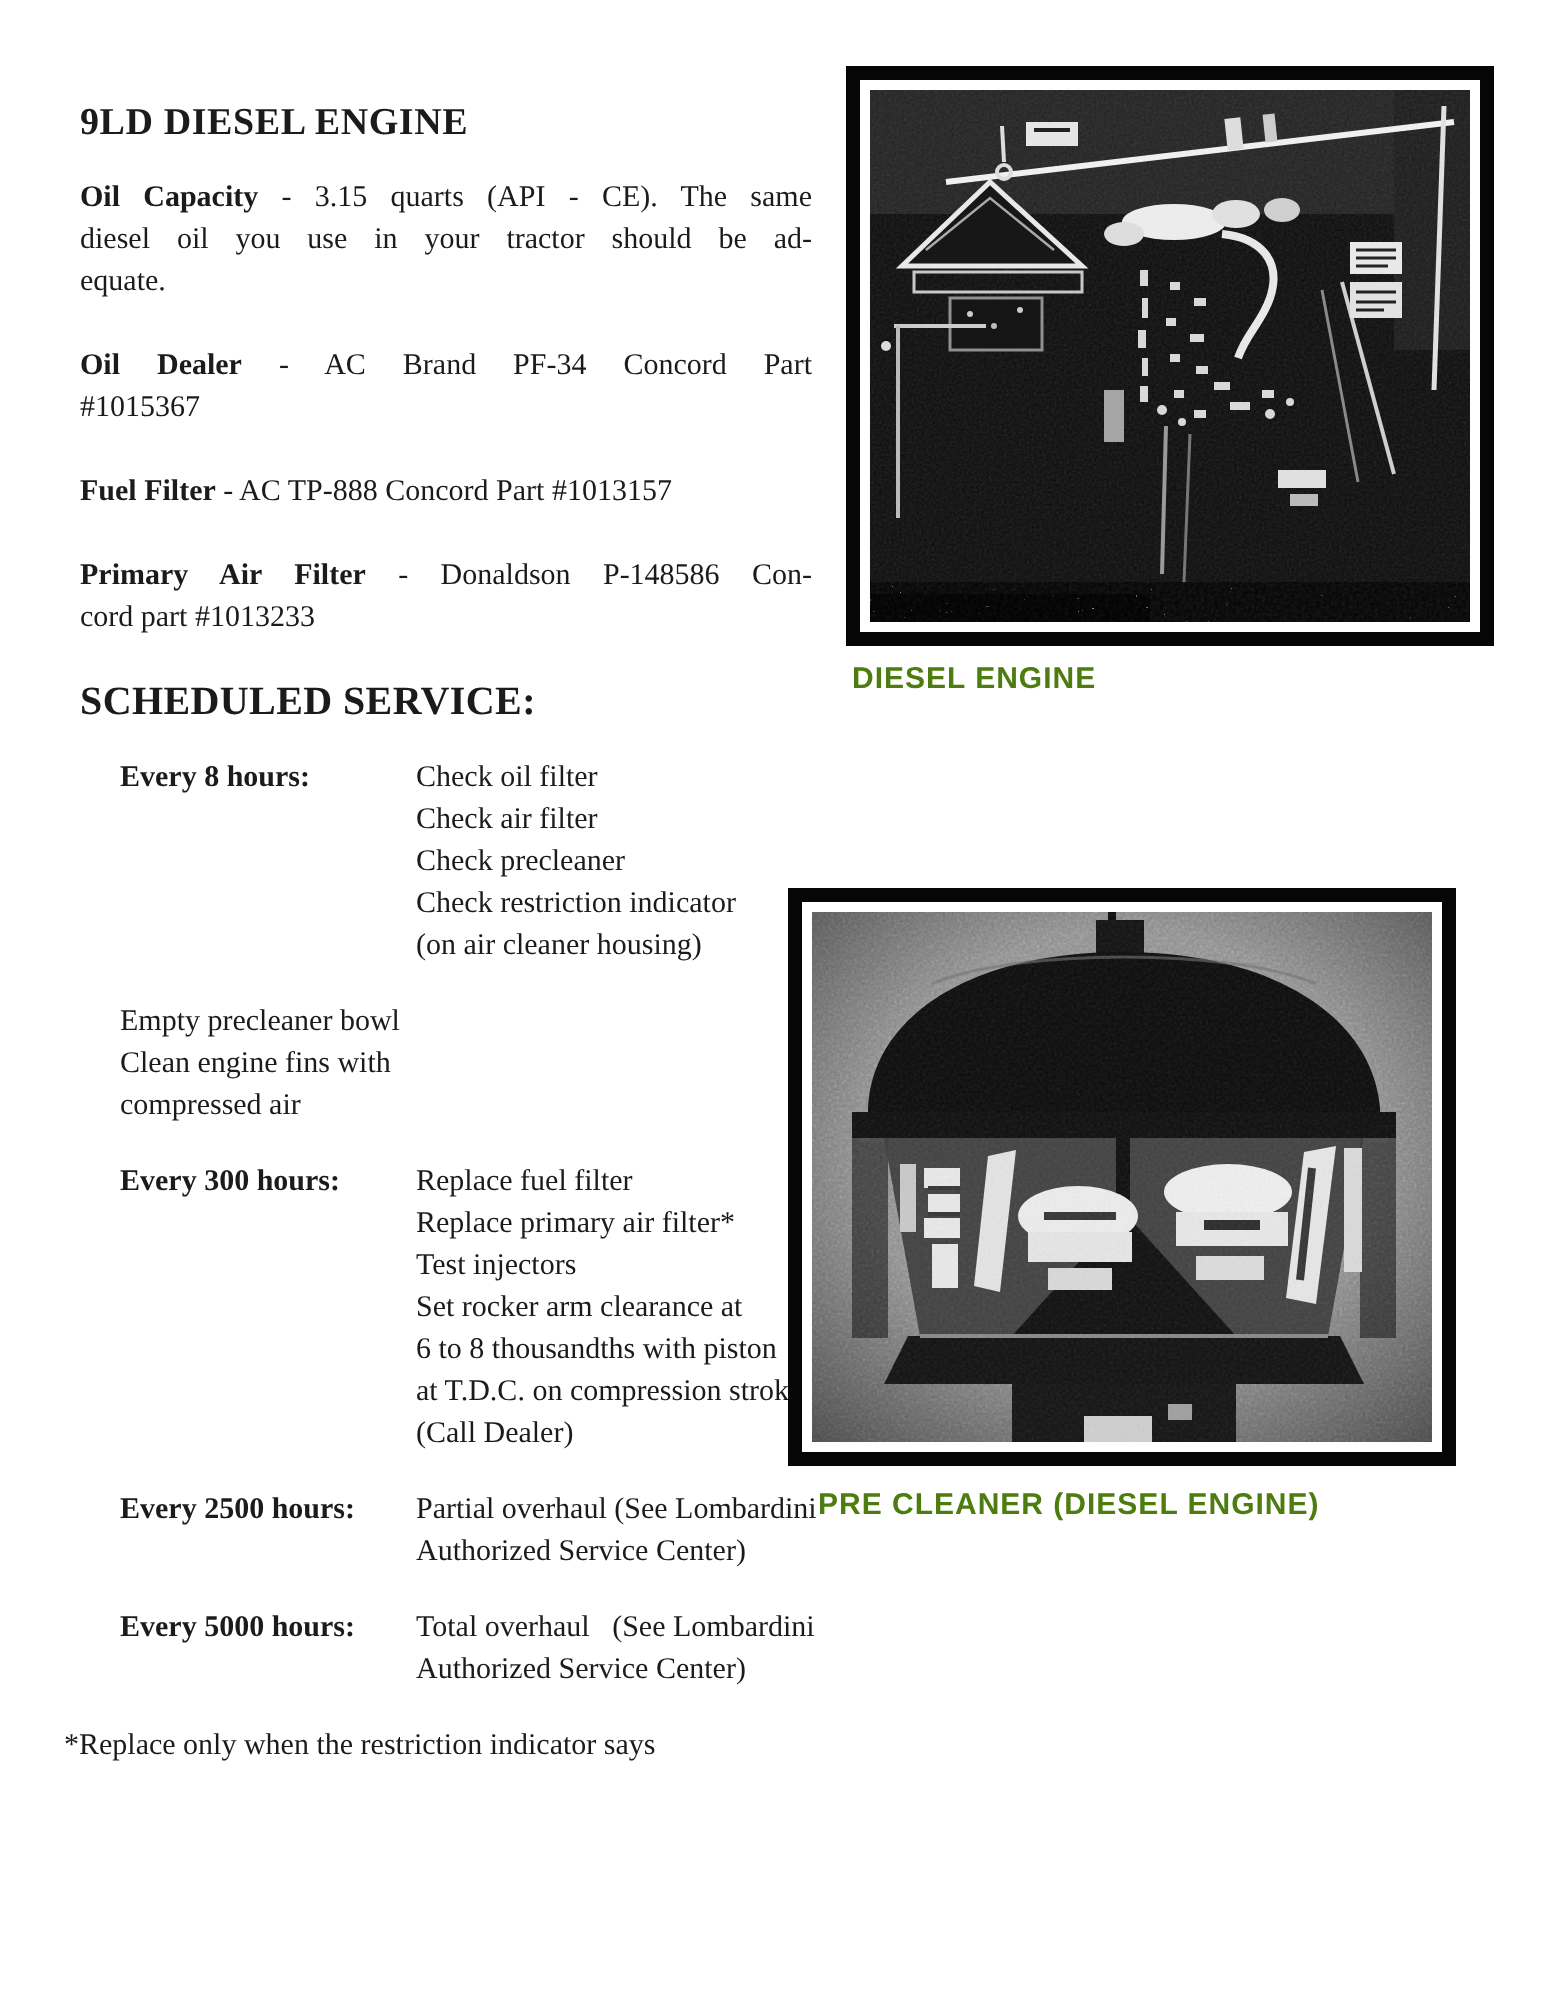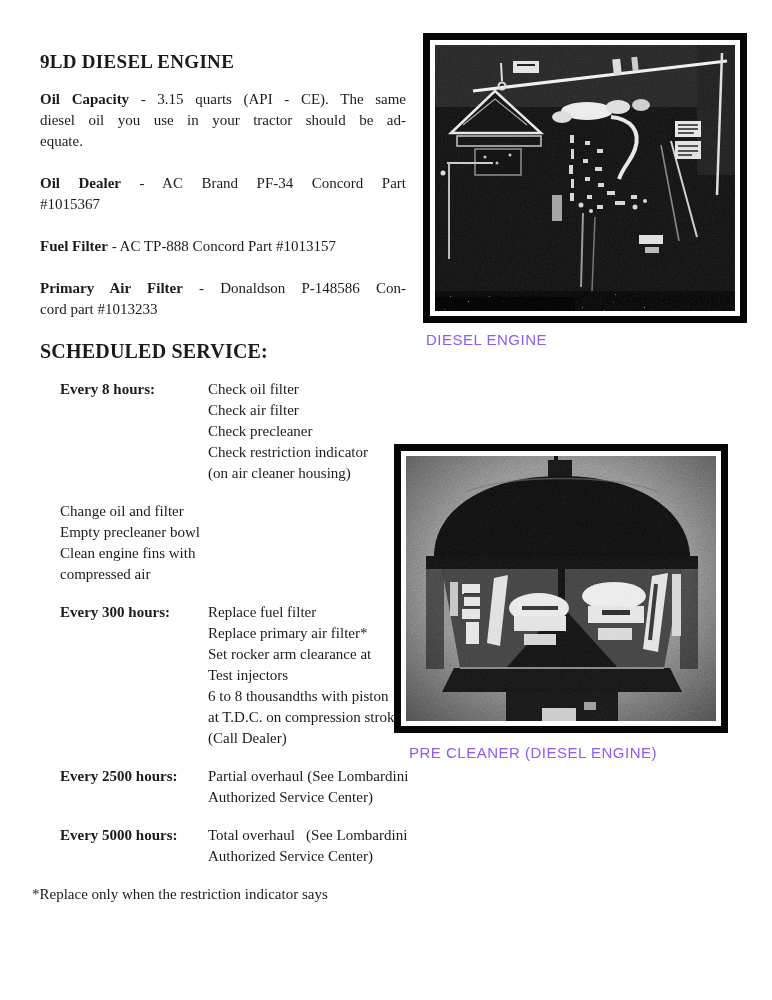--- a/index.html
+++ b/index.html
@@ -17,21 +17,21 @@
   #service { margin-top:17px;margin-left:20px; }
   .service-row { display:grid; grid-template-columns:148px 270px; margin-bottom:17px; font-size:15px; line-height:21px; }
   .service-row .rlabel { font-weight:bold; white-space:pre; }
   .service-row .item { white-space:pre; }
   .footnote { font-size:15px; line-height:21px; margin-left:-8px; }
   .fig { position:absolute; margin:0; }
   .fig1 { left:423px; top:33px; }
   .fig2 { left:394px; top:444px; }
   .frame { border:7px solid #060606; background:#ffffff; padding:5px; box-sizing:border-box; }
   .frame svg { display:block; }
-  figcaption { font-size:15px; letter-spacing:0.5px; color:#8b5cf6; }
+  figcaption { font-size:15px; letter-spacing:0.5px; color:#4d7c0f;font-weight:bold; }
   .fig1 figcaption { margin-top:8px; padding-left:3px; }
   .fig2 figcaption { margin-top:11px; padding-left:15px; }
 </style>
 </head>
 <body>
 
 <div class="page">
 
   <div class="left-col">
     <h1 class="title">9LD DIESEL ENGINE</h1>
@@ -60,33 +60,32 @@
           <div class="items">
             <div class="item">Check oil filter</div>
             <div class="item">Check air filter</div>
             <div class="item">Check precleaner</div>
             <div class="item">Check restriction indicator</div>
             <div class="item">(on air cleaner housing)</div>
           </div>
         </div>
         <div class="service-row">
           <div class="items">
-            <div class="item">Change oil and filter</div>
             <div class="item">Empty precleaner bowl</div>
             <div class="item">Clean engine fins with</div>
             <div class="item">compressed air</div>
           </div>
         </div>
         <div class="service-row">
           <div class="rlabel">Every 300 hours:</div>
           <div class="items">
             <div class="item">Replace fuel filter</div>
             <div class="item">Replace primary air filter*</div>
+            <div class="item">Test injectors</div>
             <div class="item">Set rocker arm clearance at</div>
-            <div class="item">Test injectors</div>
             <div class="item">6 to 8 thousandths with piston</div>
             <div class="item">at T.D.C. on compression stroke</div>
             <div class="item">(Call Dealer)</div>
           </div>
         </div>
         <div class="service-row">
           <div class="rlabel">Every 2500 hours:</div>
           <div class="items">
             <div class="item">Partial overhaul (See Lombardini</div>
             <div class="item">Authorized Service Center)</div>

